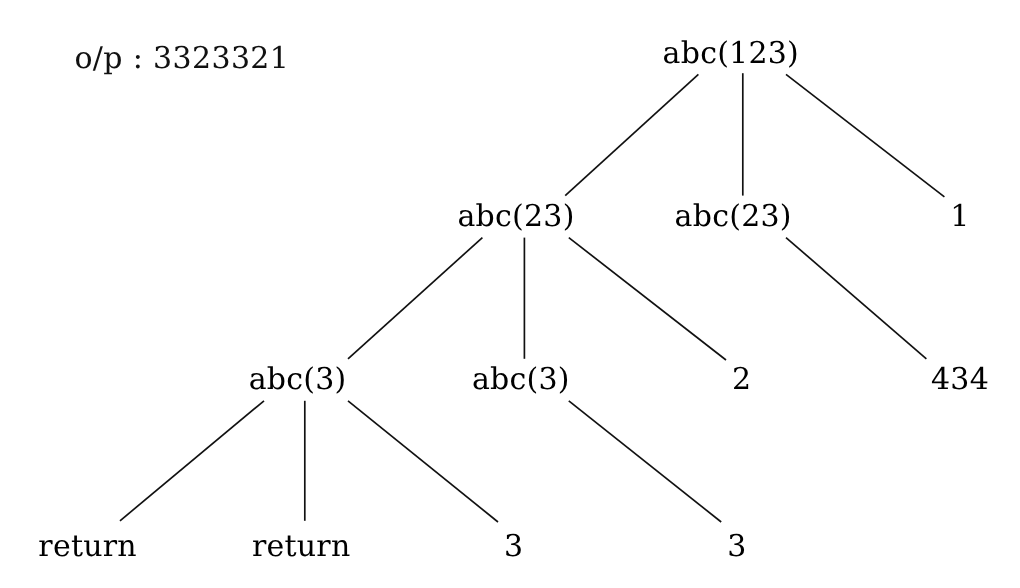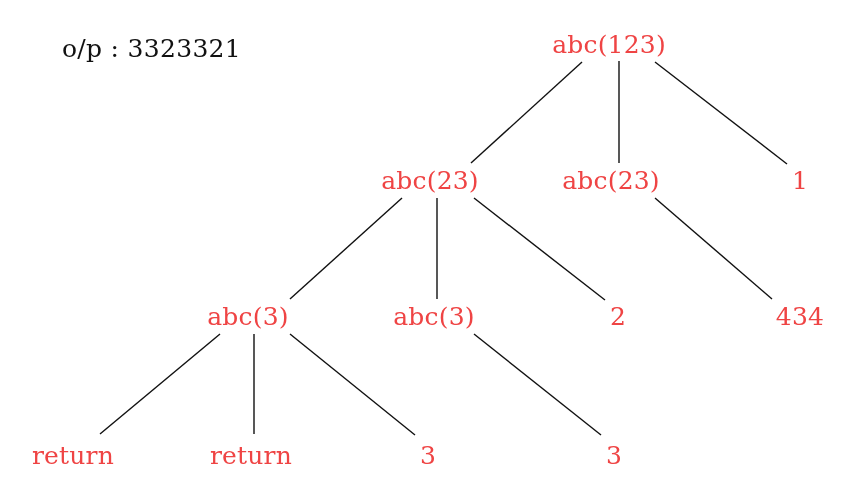--- a/index.html
+++ b/index.html
@@ -29,21 +29,21 @@
     width: 850px;
     height: 490px;
     pointer-events: none;
   }
   .node-label {
     position: absolute;
     white-space: nowrap;
     font-family: "DejaVu Serif", "Liberation Serif", serif;
     font-size: 25px;
     line-height: 1;
-    color: #ef4444;
+    color: #000000;
     letter-spacing: 0.2px;
     transform: translate(-50%, -50%);
   }
   .caption {
     position: absolute;
     white-space: nowrap;
     font-family: "DejaVu Serif", "Liberation Serif", serif;
     font-size: 25px;
     line-height: 1;
     color: #111111;

